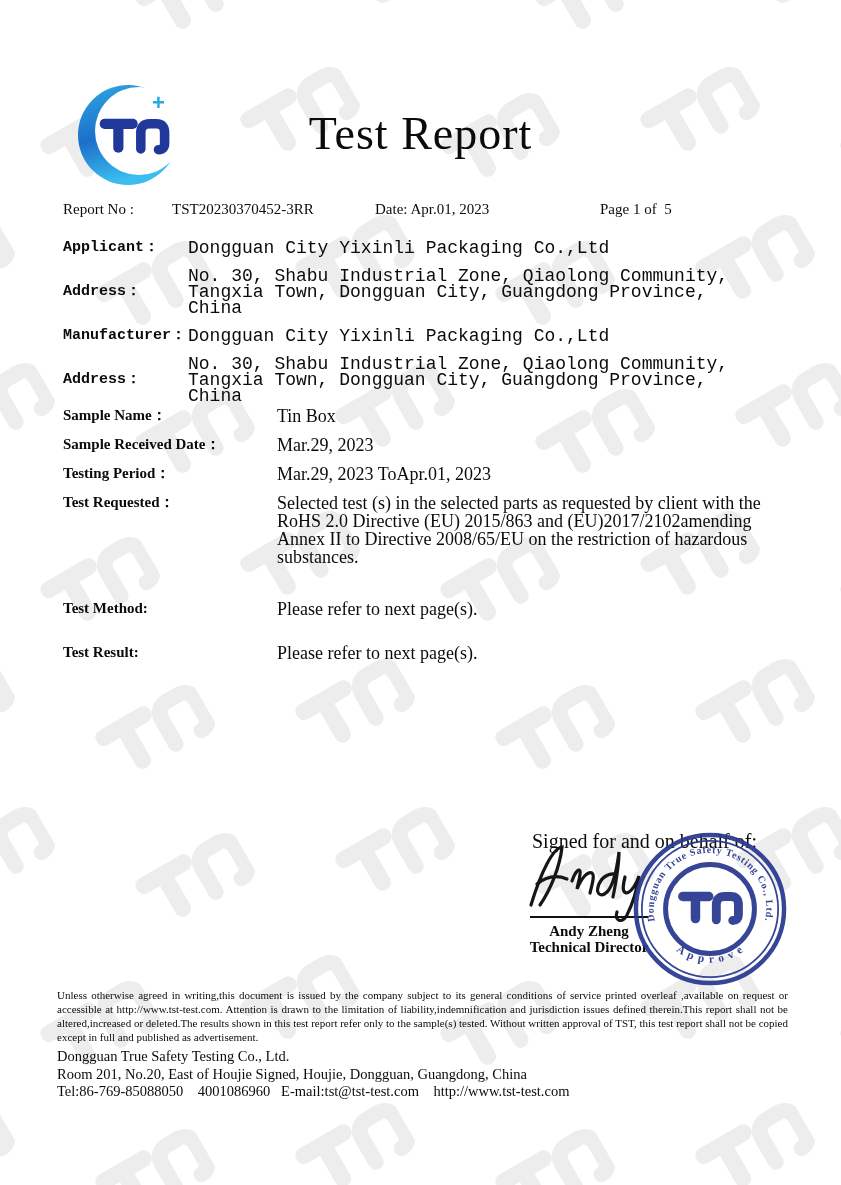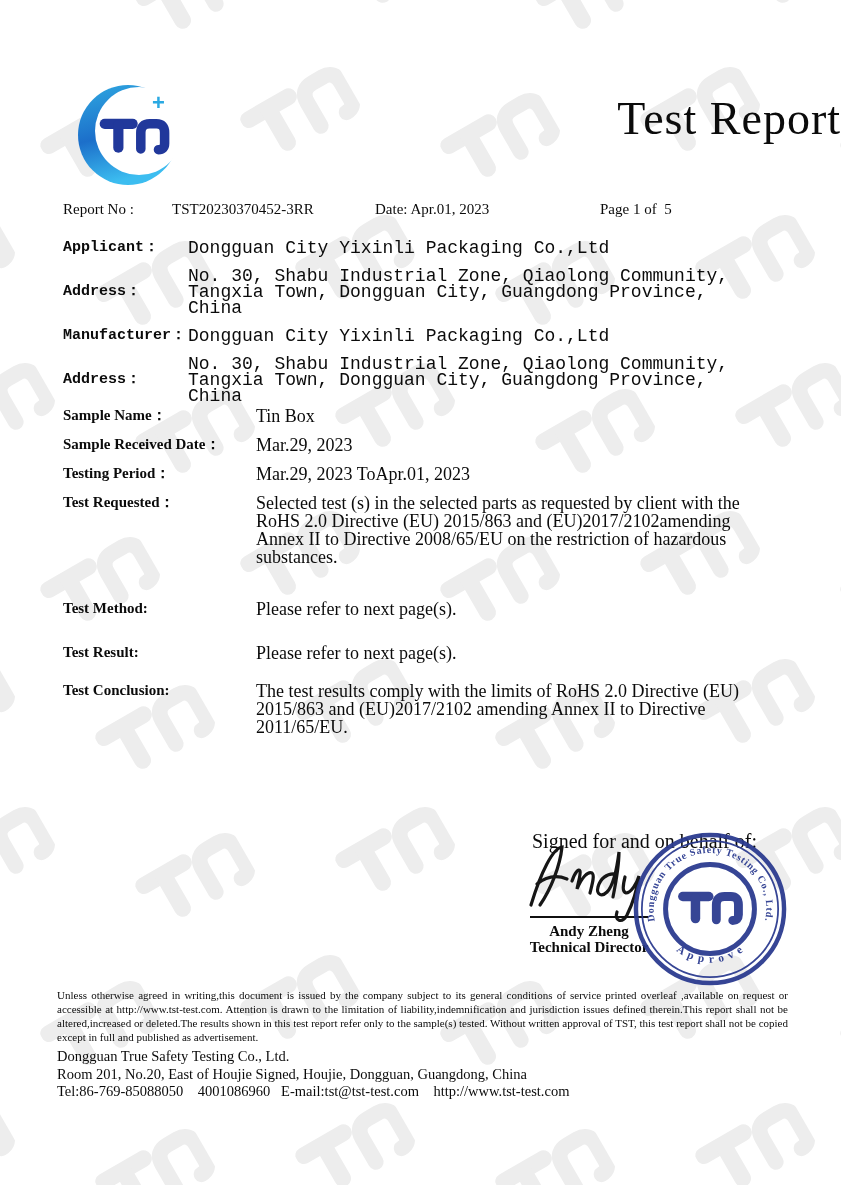--- a/index.html
+++ b/index.html
@@ -7,40 +7,40 @@
     position:relative;width:841px;height:1185px;margin:0 auto;
     background:#ffffff;overflow:hidden;
     font-family:"Liberation Serif","DejaVu Serif",serif;
     color:#0b0b0b;
   }
   .wm-layer{position:absolute;inset:0;z-index:0;pointer-events:none;}
   .wm{position:absolute;color:#ededed;}
   .content{position:absolute;inset:0;z-index:1;}
   .logo{position:absolute;left:76px;top:84px;width:120px;height:108px;}
   .title{
-    position:absolute;left:0;right:0;top:92px;margin:0;
-    text-align:right;font-size:46px;font-weight:400;letter-spacing:1px;
+    position:absolute;left:0;right:0;top:92px;margin:15px;
+    text-align:center;font-size:46px;font-weight:400;letter-spacing:1px;
   }
   .meta{position:absolute;top:201px;left:0;width:100%;font-size:15px;}
   .meta span{position:absolute;white-space:pre;}
   .m-reportlabel{left:63px;}
   .m-reportno{left:172px;}
   .m-date{left:375px;}
   .m-page{left:600px;}
 
   .parties{position:absolute;top:240px;left:63px;width:700px;font-family:Liberation Mono, monospace;}
   .sample{position:absolute;top:407px;left:63px;width:700px;}
   .row{display:flex;margin-bottom:12px;}
   .row .lbl{flex:none;font-weight:700;font-size:15px;line-height:16px;}
   .row .val{font-size:18px;line-height:16px;}
   .parties .lbl{width:125px;}
   .parties .val{width:545px;}
-  .sample .row{margin-bottom:11px;}
+  .sample .row{margin-bottom:11px;gap:34px;}
   .sample .lbl{width:180px;}
-  .sample .val{width:492px;line-height:18px;margin-left:13px;}
+  .sample .val{width:492px;line-height:18px;}
   .row.gap-a{margin-bottom:34px;}
   .row.gap-b{margin-bottom:26px;}
   .row.gap-c{margin-bottom:20px;}
   .intro{position:absolute;top:377px;left:57px;margin:0;font-size:15px;}
 
   .sig-heading{position:absolute;left:532px;top:830px;font-size:20px;font-weight:400;}
   .signature-svg{position:absolute;left:526px;top:838px;}
   .sig-line{position:absolute;left:530px;top:916px;width:118px;height:2px;background:#101010;}
   .sig-names{position:absolute;left:513px;top:923px;width:152px;text-align:center;
     font-size:15px;font-weight:700;line-height:16px;}
@@ -360,24 +360,20 @@
         <span class="lbl">Test Requested：</span>
         <span class="val">Selected test (s) in the selected parts as requested by client with the RoHS 2.0 Directive (EU) 2015/863 and (EU)2017/2102amending Annex II to Directive 2008/65/EU on the restriction of hazardous substances.</span>
       </div>
       <div class="row gap-b">
         <span class="lbl">Test Method:</span>
         <span class="val">Please refer to next page(s).</span>
       </div>
       <div class="row gap-c">
         <span class="lbl">Test Result:</span>
         <span class="val">Please refer to next page(s).</span>
-      </div>
-      <div class="row">
-        <span class="lbl">Test Conclusion:</span>
-        <span class="val">The test results comply with the limits of RoHS 2.0 Directive (EU) 2015/863 and (EU)2017/2102 amending Annex II to Directive 2011/65/EU.</span>
       </div>
     </div>
 
     <div class="sig-heading">Signed for and on behalf of:</div>
 
     <svg class="signature-svg" width="138" height="88" viewBox="0 0 138 88">
       <g fill="none" stroke="#161616" stroke-width="3.2" stroke-linecap="round">
         <path d="M5,67 C15,34 27,10 36,9 C34,28 25,51 14,67"></path>
         <path d="M11,46 C21,38 31,37 41,41"></path>
         <path d="M46,43 C49,34 53,30 54,33 C55,36 52,45 51,51 C56,39 62,33 66,35 C69,37 66,47 64,55"></path>

